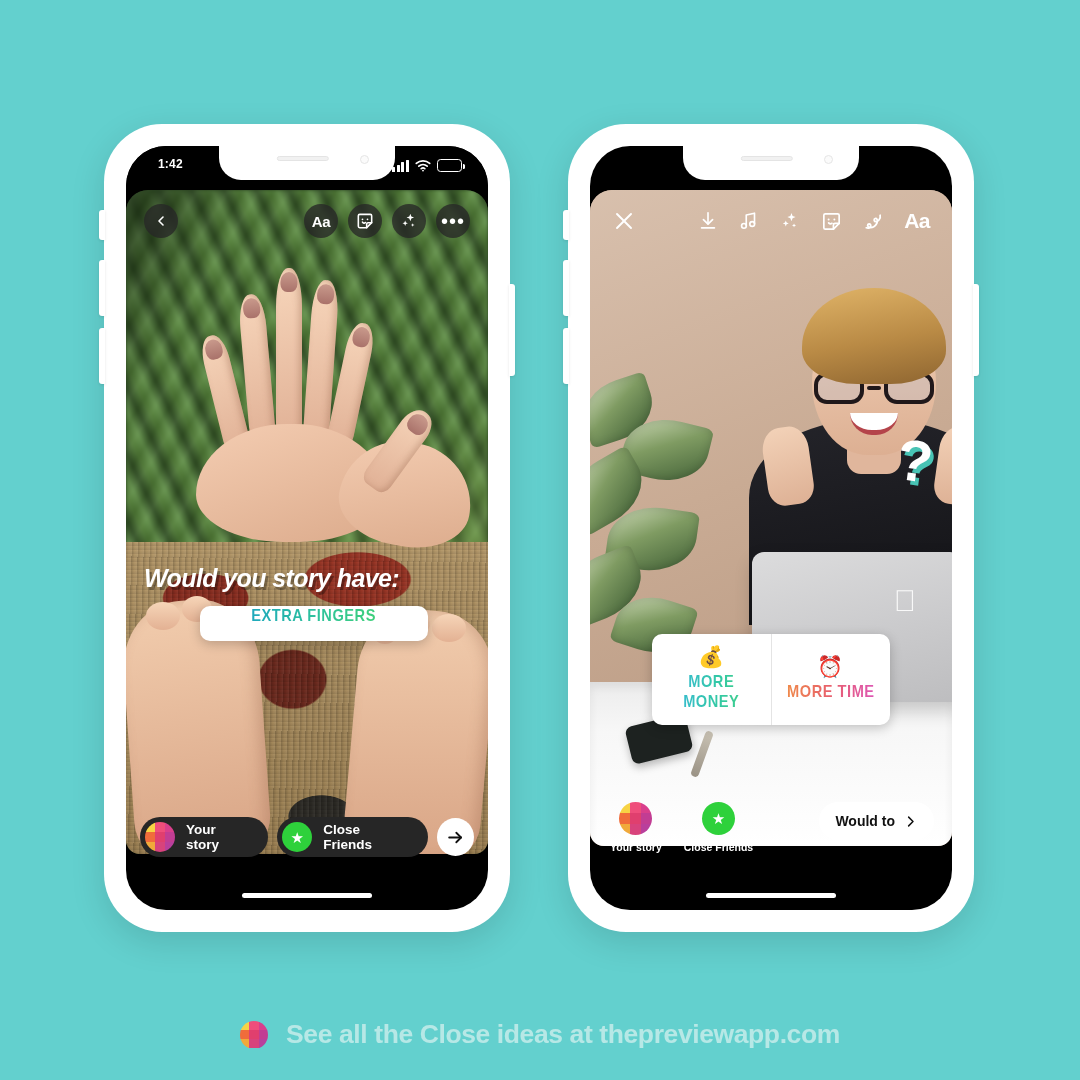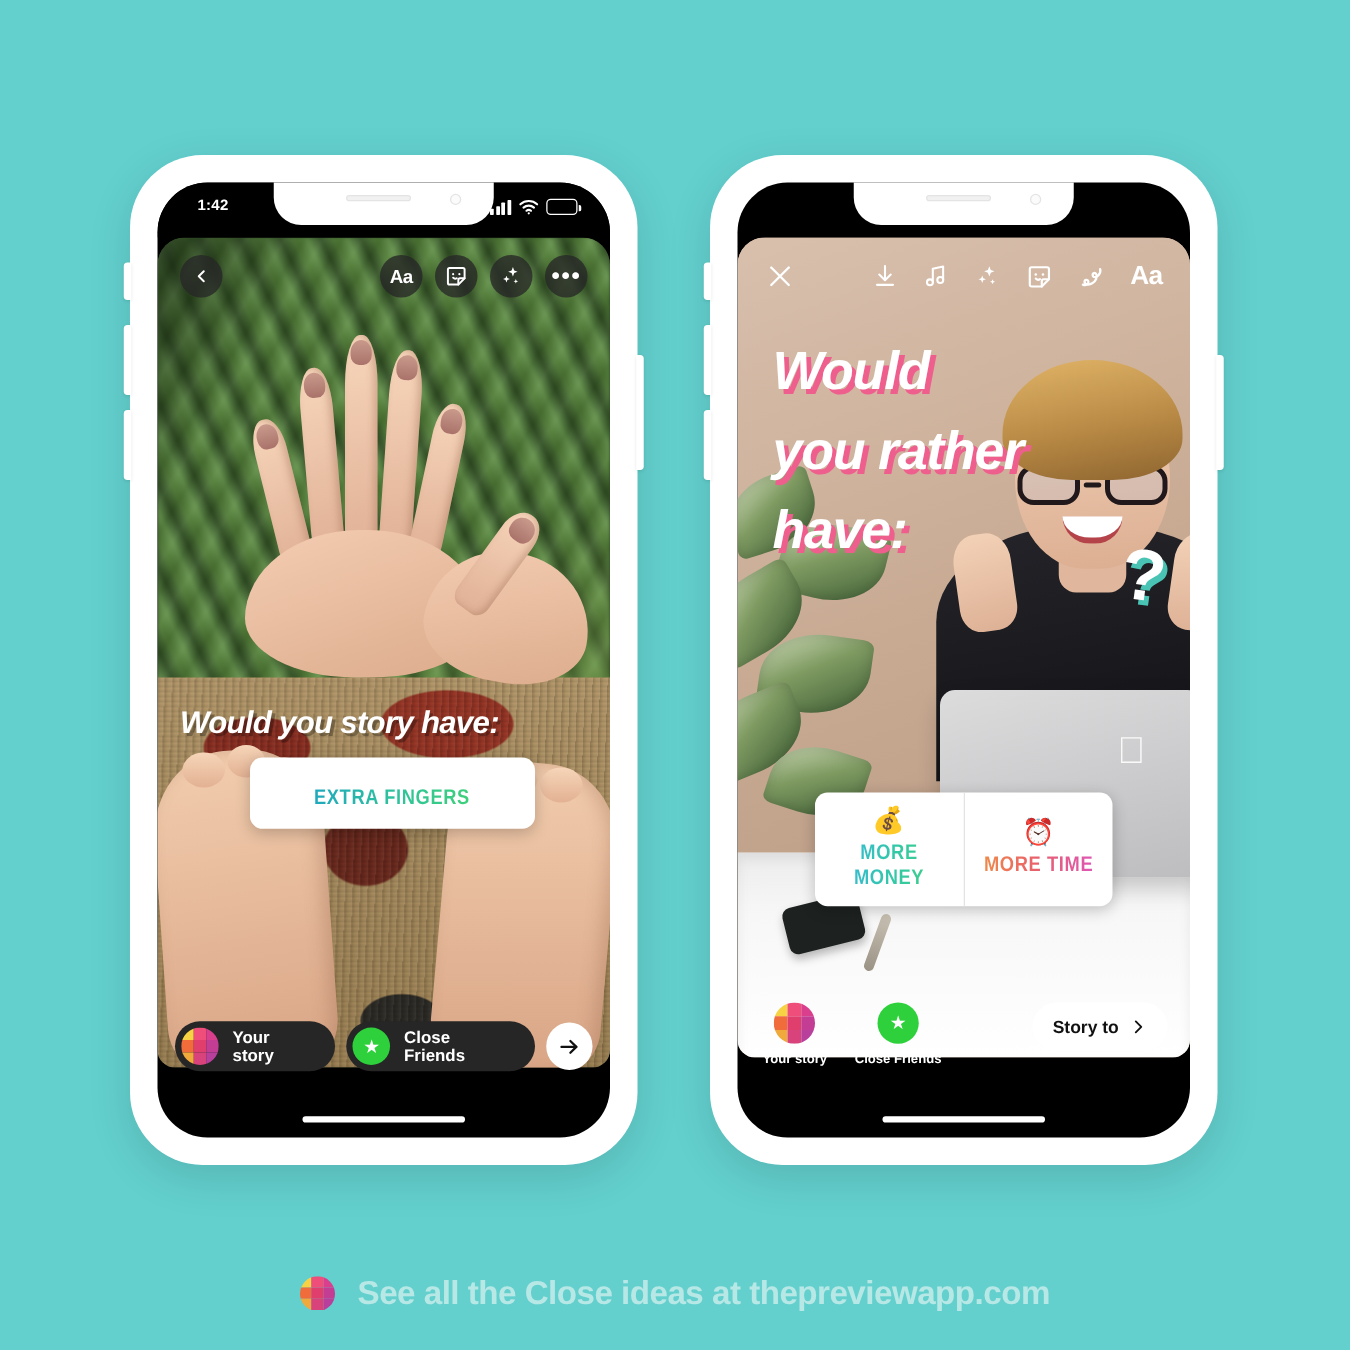--- a/index.html
+++ b/index.html
@@ -299,21 +299,21 @@
     box-shadow: 0 3px 12px rgba(0,0,0,.22);
   }
   #poll-left { left: 74px; top: 416px; width: 228px; }
   #poll-right { left: 62px; top: 444px; width: 238px; }
 
   .poll-opt {
     flex: 1; display: flex; flex-direction: column;
     align-items: center; justify-content: center;
     padding: 12px 6px 13px;
   }
-  #poll-left .poll-opt { padding: 22px 6px 15px; }
+  #poll-left .poll-opt { padding: 0 6px 15px; }
   .poll-opt + .poll-opt { border-left: 1px solid #e4e4e4; }
   .poll-emoji { font-size: 21px; line-height: 1; margin-bottom: 5px; }
   .poll-label {
     font-family: "Liberation Sans Narrow", "Liberation Sans", sans-serif;
     font-size: 17px; font-weight: bold; line-height: 1.18;
     letter-spacing: .6px; text-align: center;
     -webkit-background-clip: text; background-clip: text;
     -webkit-text-fill-color: transparent; color: transparent;
     transform: scaleX(.86); transform-origin: center;
   }
@@ -599,25 +599,20 @@
             <svg width="23" height="23" viewBox="0 0 24 24" fill="none" stroke="#fff" stroke-width="1.9" stroke-linecap="round" stroke-linejoin="round">
                 <path d="M4.5 18.5c2.6 1 5-.4 4.6-2.6-.4-2-3.3-1.6-3.2.3.1 2.2 3.4 3 6.4 1.2 3-1.8 4.6-5.5 3.4-7.6-1-1.8-3.3-1-3 .9.3 1.9 3 2.2 5-.3 1.3-1.6 1.6-3.5 1.2-4.9"></path>
               </svg>
           </div>
           <div class="tb-plain">
             <span class="ic-aa-lg">Aa</span>
           </div>
         </div>
       </div>
 
-      <div id="headline-right">
-        <div>Would</div>
-        <div>you rather</div>
-        <div>have:</div>
-      </div>
 
       <div id="qmark">?</div>
 
       <div class="poll" id="poll-right">
         <div class="poll-opt">
           <div class="poll-emoji">💰</div>
           <div class="poll-label grad-blue-green">MORE MONEY</div>
         </div>
         <div class="poll-opt">
           <div class="poll-emoji">⏰</div>
@@ -639,21 +634,21 @@
             <span style="background:#d8437c"></span>
             <span style="background:#b93f9c"></span>
         </div>
         <span class="lbl">Your story</span>
       </div>
       <div class="dest">
         <div class="cf-badge">★</div>
         <span class="lbl">Close Friends</span>
       </div>
       <div class="sendto">
-        <span>Story to</span>
+        <span>Would to</span>
         <svg width="15" height="15" viewBox="0 0 24 24" fill="none" stroke="#111" stroke-width="2.4" stroke-linecap="round" stroke-linejoin="round">
             <polyline points="9 5 16 12 9 19"></polyline>
           </svg>
       </div>
     </div>
 
     <div class="notch">
       <span class="speaker"></span>
       <span class="cam"></span>
     </div>

